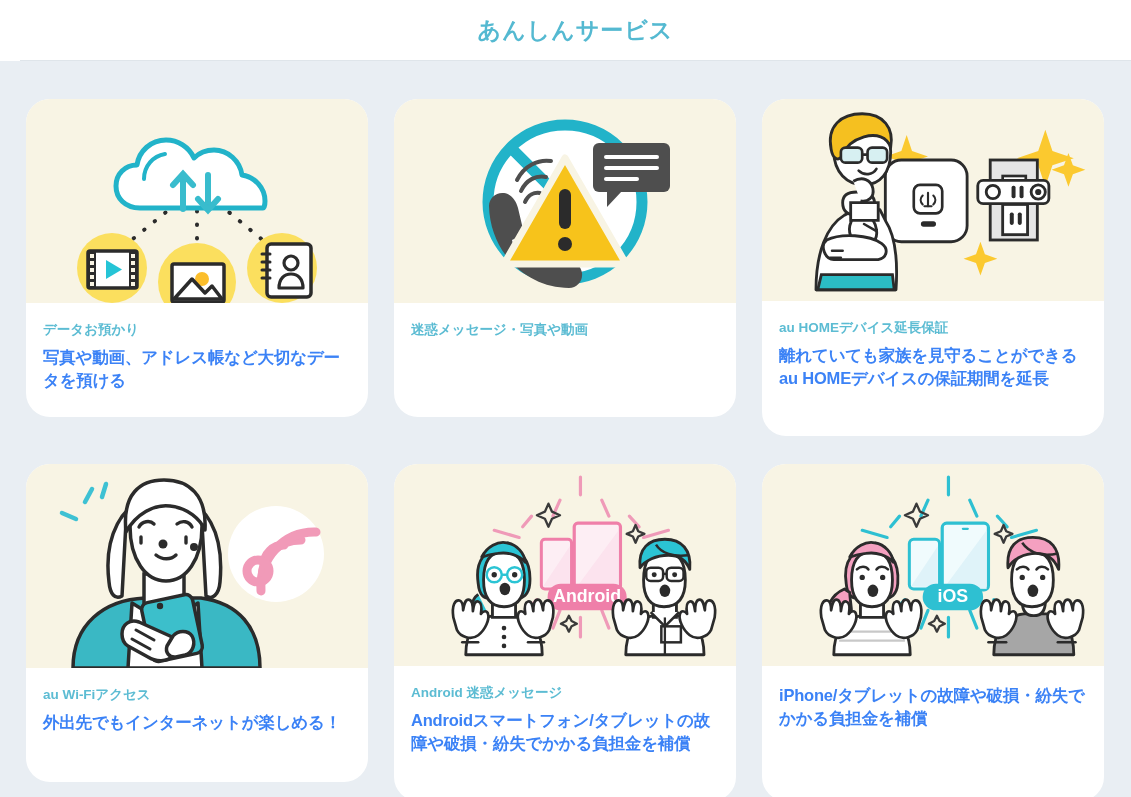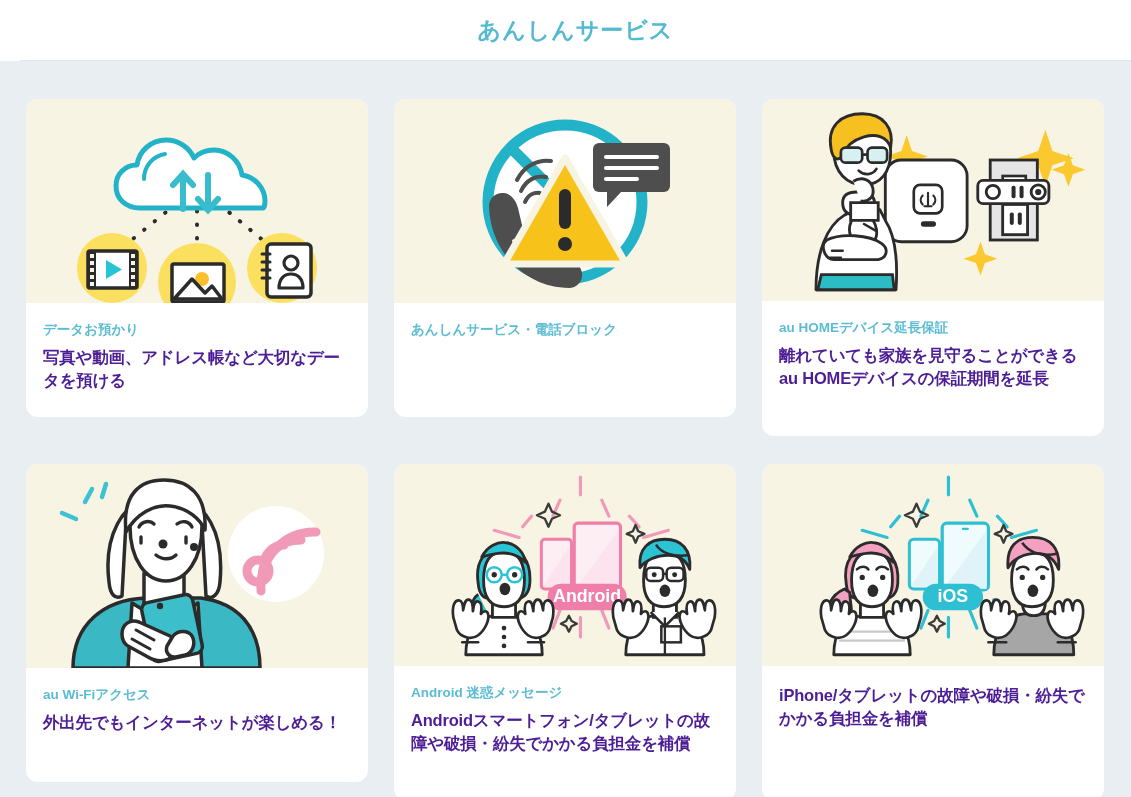--- a/index.html
+++ b/index.html
@@ -43,21 +43,21 @@
     display: grid;
     grid-template-columns: repeat(3, 342px);
     column-gap: 26px;
     row-gap: 28px;
     align-content: start;
   }
 
   
   .card {
     background: #ffffff;
-    border-radius: 12px;
+    border-radius: 24px;
     overflow: hidden;
     display: flex;
     flex-direction: column;
     justify-content: flex-end;
   }
   .card.row1 { height: 318px; }
   .card.row2 { height: 337px; }
 
   .card-illustration {
     background: #f8f4e4;
@@ -75,21 +75,21 @@
     flex: 1;
   }
   .card-label {
     color: #5cbcd3;
     font-size: 13.5px;
     font-weight: bold;
     line-height: 1.3;
     margin-bottom: 7px;
   }
   .card-desc {
-    color: #4c1d95;
+    color: #3b82f6;
     font-size: 16.5px;
     font-weight: bold;
     line-height: 1.42;
     letter-spacing: -0.2px;
   }
 </style>
 </head>
 <body>
 
 <div class="page-header">
@@ -184,21 +184,21 @@
             <path d="M127 92 C132 81 142 76 152 78"></path>
             <path d="M123 81 C130 67 144 60 157 62"></path>
           </g>
 
           <path d="M171 59 L232 165 L110 165 Z" fill="#f7c31b" stroke="#f8f4e4" stroke-width="7" stroke-linejoin="round"></path>
           <rect x="165" y="90" width="12" height="40" rx="6" fill="#2b2b2b"></rect>
           <circle cx="171" cy="145" r="7" fill="#2b2b2b"></circle>
         </svg>
       </div>
       <div class="card-body">
-        <div class="card-label">あんしんサービス・電話ブロック</div>
+        <div class="card-label">迷惑メッセージ・写真や動画</div>
       </div>
     </div>
 
     <div class="card row2">
       <div class="card-illustration">
         <svg viewBox="0 0 342 202" xmlns="http://www.w3.org/2000/svg">
 
           <g fill="#fbc92f">
             <path d="M120 28 L126 46 L144 52 L126 58 L120 76 L114 58 L96 52 L114 46 Z"></path>
             <path d="M276 22 L284 46 L308 54 L284 62 L276 86 L268 62 L244 54 L268 46 Z"></path>

